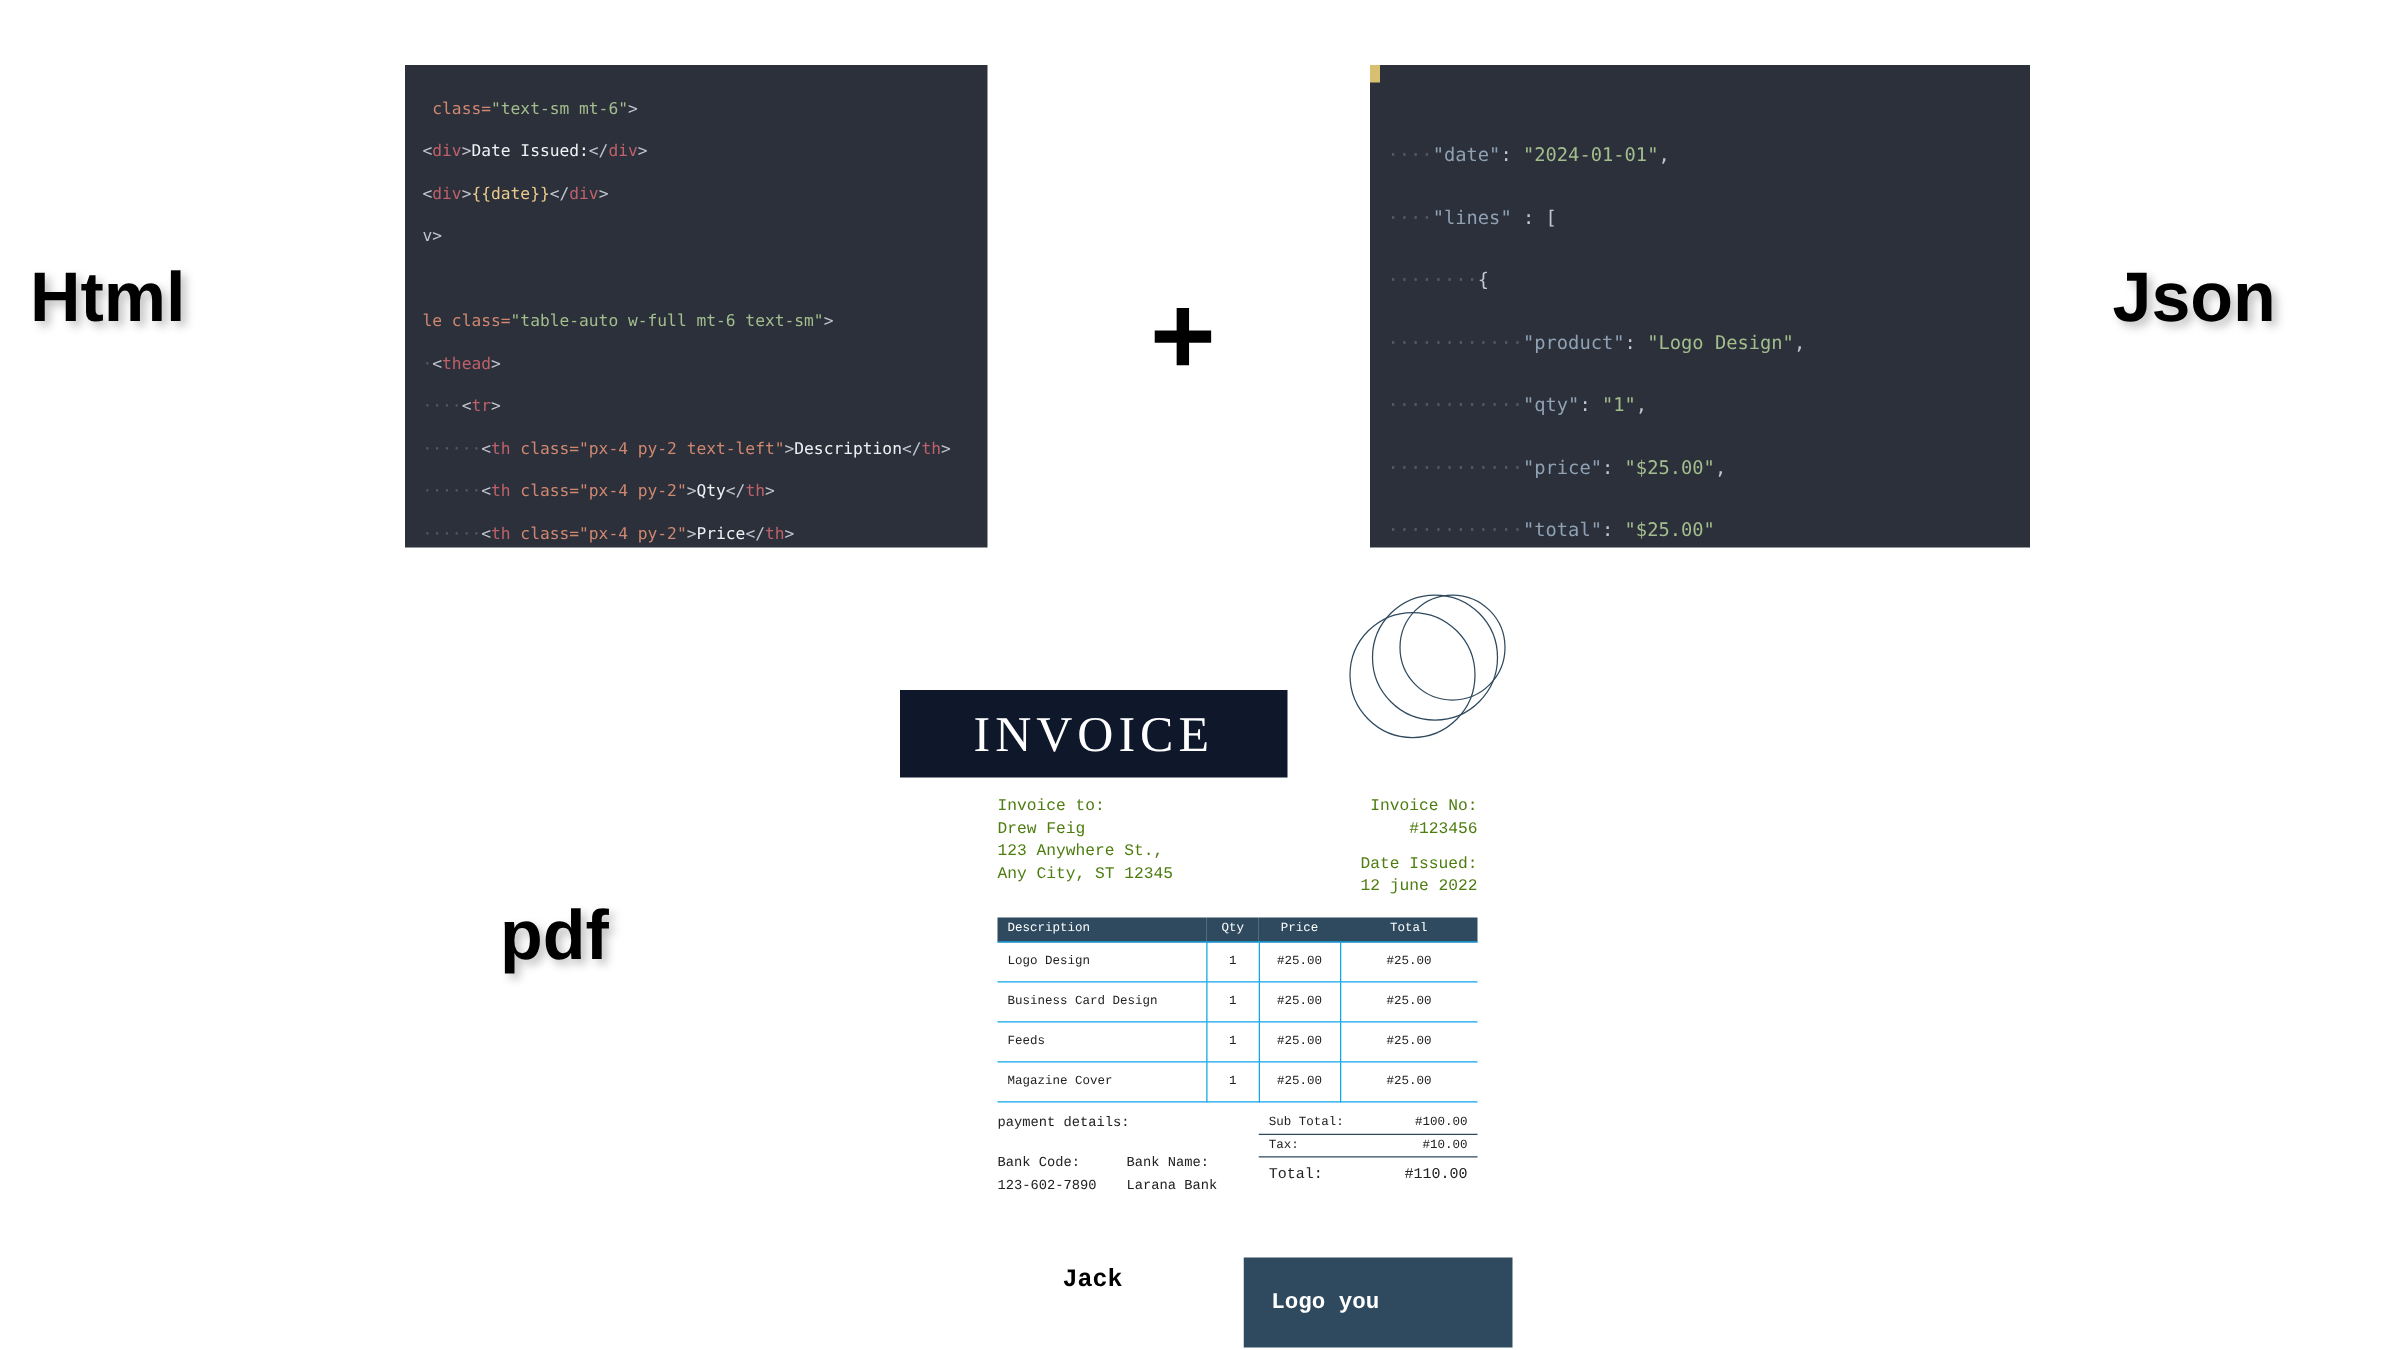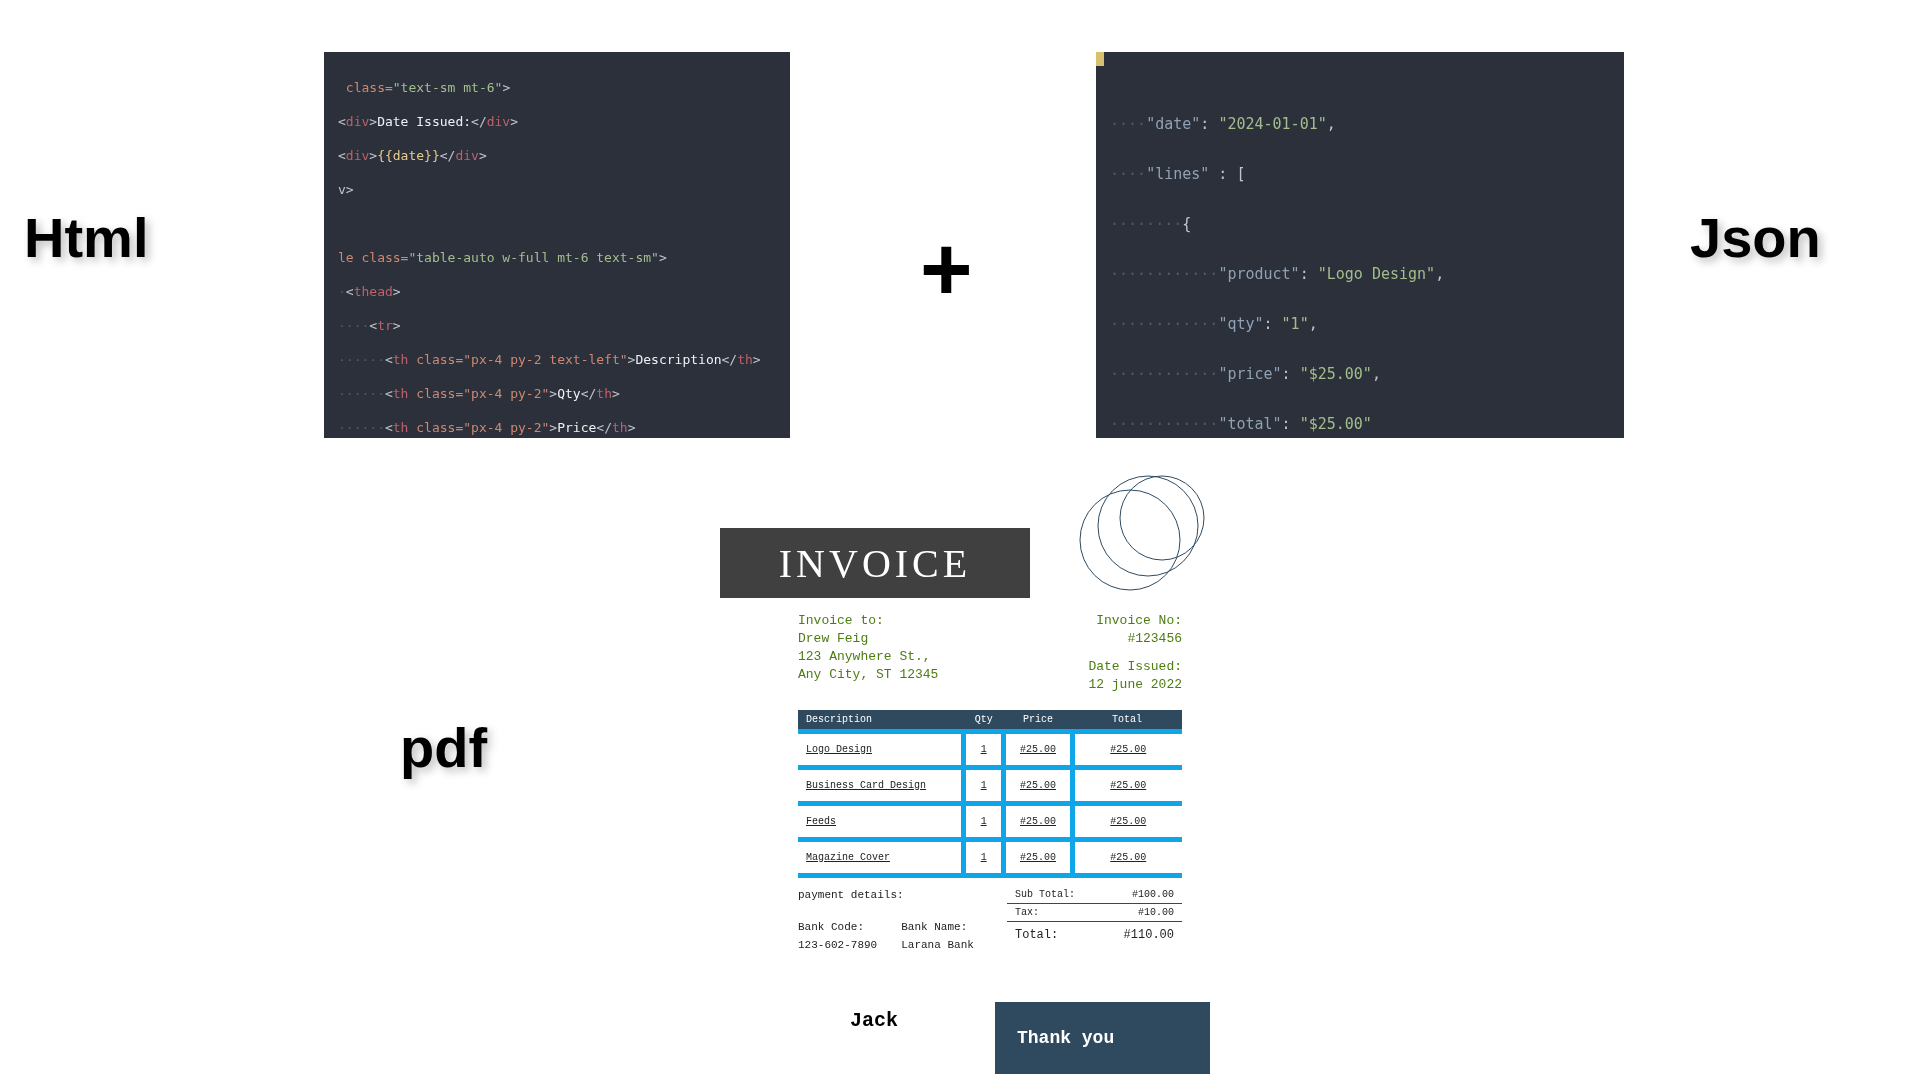--- a/index.html
+++ b/index.html
@@ -54,24 +54,24 @@
 
   
   .pdf-wrap {
     position: absolute;
     left: 720px;
     top: 460px;
     width: 490px;
     background: #fff;
   }
   .inv-banner {
-    margin-top: 68px;
+    margin-top: 92px;
     width: 310px;
     height: 70px;
-    background: #404040;
+    background: #0f172a;
     color: #fff;
     display: flex;
     align-items: center;
     justify-content: center;
     font-family: Georgia, 'Times New Roman', serif;
     font-size: 40px;
     letter-spacing: 4px;
     font-weight: 400;
   }
   .inv-circles {
@@ -95,21 +95,21 @@
     margin: 6px 28px 0 78px;
     width: 384px;
     border-collapse: collapse;
     font-family: "Courier New", monospace;
     font-size: 10px;
     color: #222;
   }
   .inv-table thead tr { background: #2f4a5f; color: #fff; }
   .inv-table th { padding: 4px 8px; font-weight: 400; text-align: left; }
   .inv-table th.c, .inv-table td.c { text-align: center; }
-  .inv-table tbody td { padding: 10px 8px; border: 5px solid #0ea5e9; text-decoration: underline; }
+  .inv-table tbody td { padding: 10px 8px; border: 1px solid #0ea5e9; }
   .inv-table tbody td:first-child { border-left: none; }
   .inv-table tbody td:last-child  { border-right: none; }
   .inv-below {
     display: flex;
     margin: 8px 28px 0 78px;
     font-family: "Courier New", monospace;
     font-size: 11px;
     color: #222;
   }
   .inv-below .paydet { flex: 1; line-height: 18px; }
@@ -275,14 +275,14 @@
           <span>#10.00</span>
         </div>
       <div class="row last">
           <span>Total:</span>
           <span>#110.00</span>
         </div>
     </div>
   </div>
   <div class="pdf-spacer"></div>
   <div class="inv-sign">Jack</div>
-  <div class="inv-thanks">Thank you</div>
+  <div class="inv-thanks">Logo you</div>
 </div>
 
 </body></html>

